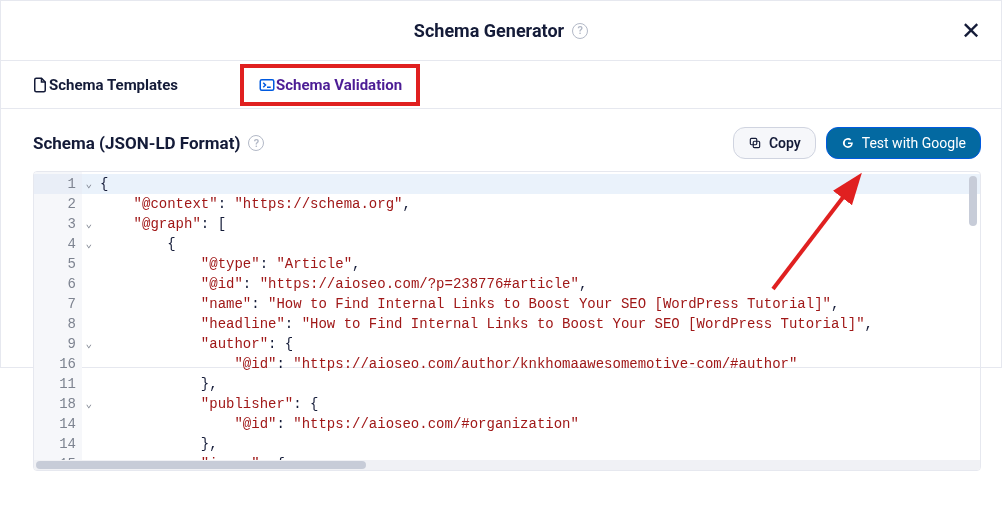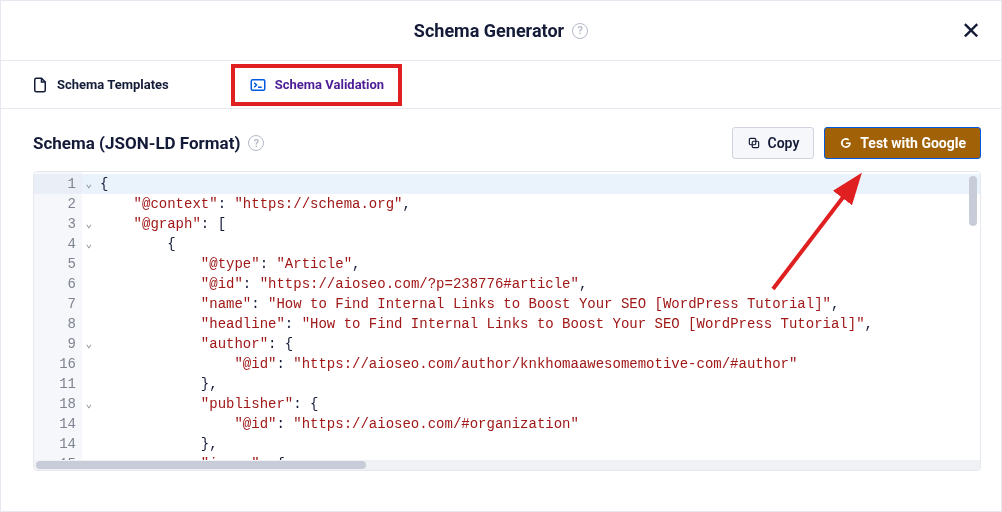--- a/index.html
+++ b/index.html
@@ -6,21 +6,21 @@
   body {
     font-family: -apple-system, BlinkMacSystemFont, "Segoe UI", Roboto, Helvetica, Arial, sans-serif;
     background: #fff;
     color: #141b38;
     width: 1002px;
     height: 512px;
     overflow: hidden;
   }
   .modal {
     width: 1002px;
-    height: 512px;
+    height: 368px;
     border: 1px solid #e6e8ef;
     position: relative;
   }
   
   .modal-header {
     height: 60px;
     display: flex;
     align-items: center;
     justify-content: center;
     position: relative;
@@ -59,23 +59,22 @@
     height: 48px;
     display: flex;
     align-items: center;
     padding: 0 20px;
     gap: 12px;
     border-bottom: 1px solid #e6e8ef;
   }
   .tab {
     display: flex;
     align-items: center;
-    gap: 8px;
     padding: 6px 10px;
-    font-size: 13px;
+    font-size: 15px;
     font-weight: 700;
     color: #141b38;
     cursor: pointer;
     text-align: center;
   }
   .tab .micon { width: 18px; height: 18px; display: inline-flex; align-items: center; justify-content: center; }
   .tab.active {
     color: #4c1d95;
     border: 4px solid #e02020;
     padding: 8px 14px;
@@ -103,31 +102,31 @@
     gap: 10px;
     align-items: center;
   }
   .btn {
     display: inline-flex;
     align-items: center;
     gap: 7px;
     font-size: 14px;
     font-weight: 600;
     padding: 7px 14px;
-    border-radius: 3px;
+    border-radius: 12px;
     cursor: pointer;
     border: 1px solid #d0d4e0;
     background: #f6f7fa;
     color: #141b38;
   }
   .btn.primary {
-    background: #a16207;
+    background: #0369a1;
     border-color: #005ae0;
     color: #fff;
-    font-weight: 700;
+    font-weight: 400;
   }
   .btn .bicon { width: 14px; height: 14px; display: inline-flex; align-items: center; justify-content: center; }
   
   .code-wrap {
     border: 1px solid #e6e8ef;
     border-radius: 4px;
     height: 300px;
     overflow: hidden;
     position: relative;
     display: flex;

